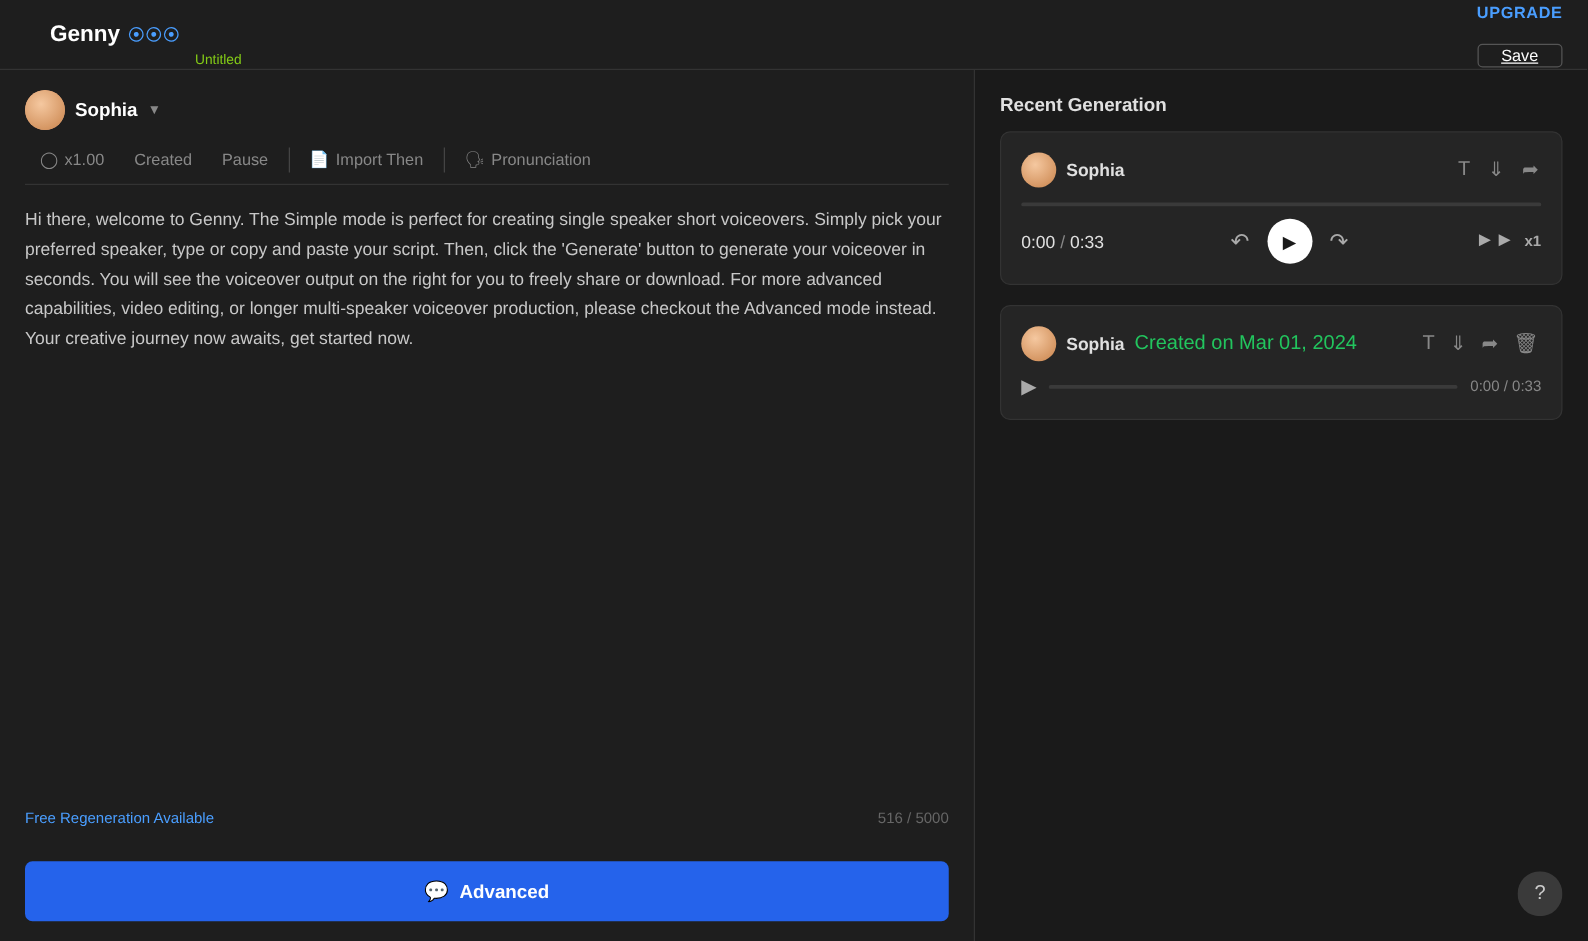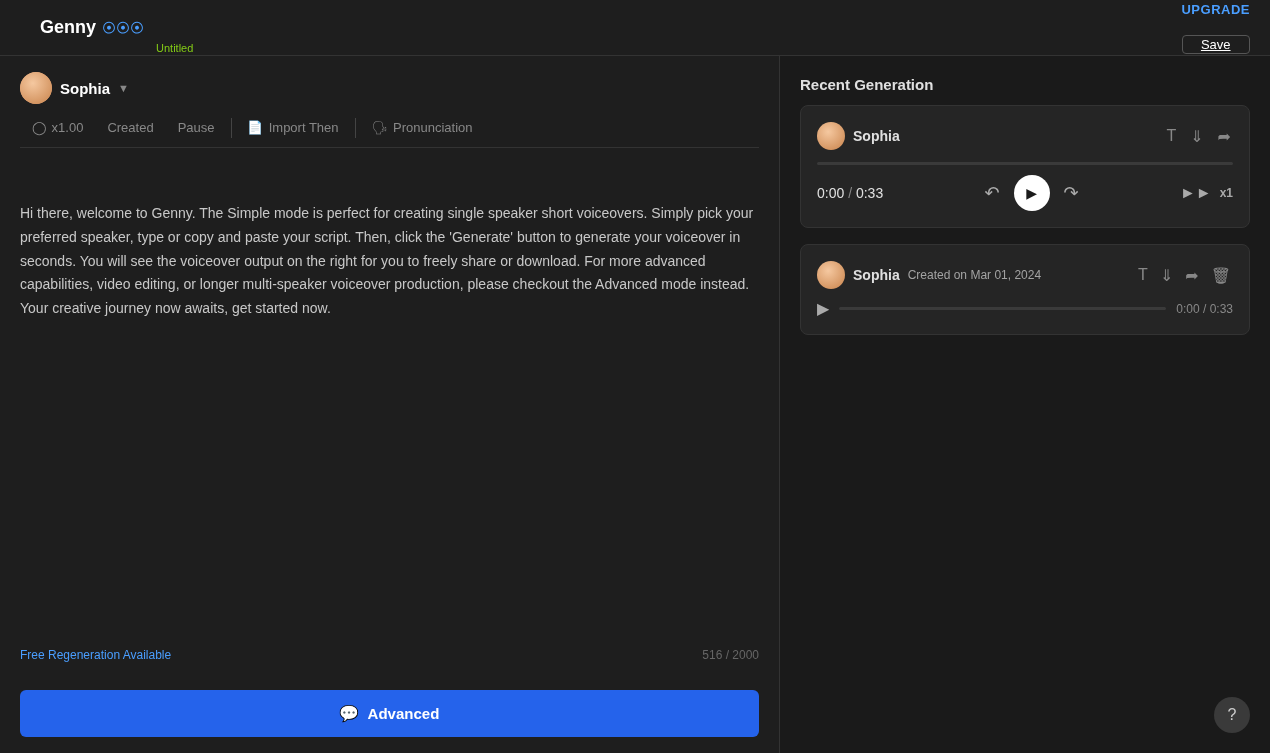--- a/index.html
+++ b/index.html
@@ -156,21 +156,20 @@
     }
     .toolbar-icon {
       font-size: 13px;
     }
 
     
     .text-area-wrapper {
       flex: 1;
       overflow-y: auto;
       margin-bottom: 12px;
-      margin-top: 38px;
     }
     .main-text {
       color: #c8c8c8;
       font-size: 14px;
       line-height: 1.7;
     }
 
     
     .left-footer {
       display: flex;
@@ -343,22 +342,22 @@
       align-items: center;
       justify-content: space-between;
       margin-bottom: 10px;
     }
     .history-speaker-info {
       display: flex;
       align-items: center;
       gap: 8px;
     }
     .history-date {
-      font-size: 12px;
-      color: #a3a3a3;
+      font-size: 16px;
+      color: #22c55e;
     }
     .history-icons {
       display: flex;
       align-items: center;
       gap: 8px;
     }
     .history-playback {
       display: flex;
       align-items: center;
       gap: 10px;
@@ -448,21 +447,21 @@
         <span>Pronunciation</span>
       </button>
     </div>
 
     <div class="text-area-wrapper">
       <p class="main-text">Hi there, welcome to Genny. The Simple mode is perfect for creating single speaker short voiceovers. Simply pick your preferred speaker, type or copy and paste your script. Then, click the 'Generate' button to generate your voiceover in seconds. You will see the voiceover output on the right for you to freely share or download. For more advanced capabilities, video editing, or longer multi-speaker voiceover production, please checkout the Advanced mode instead. Your creative journey now awaits, get started now.</p>
     </div>
 
     <div class="left-footer">
       <span class="free-regen">Free Regeneration Available</span>
-      <span class="char-count">516 / 2000</span>
+      <span class="char-count">516 / 5000</span>
     </div>
 
     <button class="generate-btn">
       <span class="gen-icon">💬</span>
       <span>Advanced</span>
     </button>
   </div>
 
   <div class="right-panel">
 

